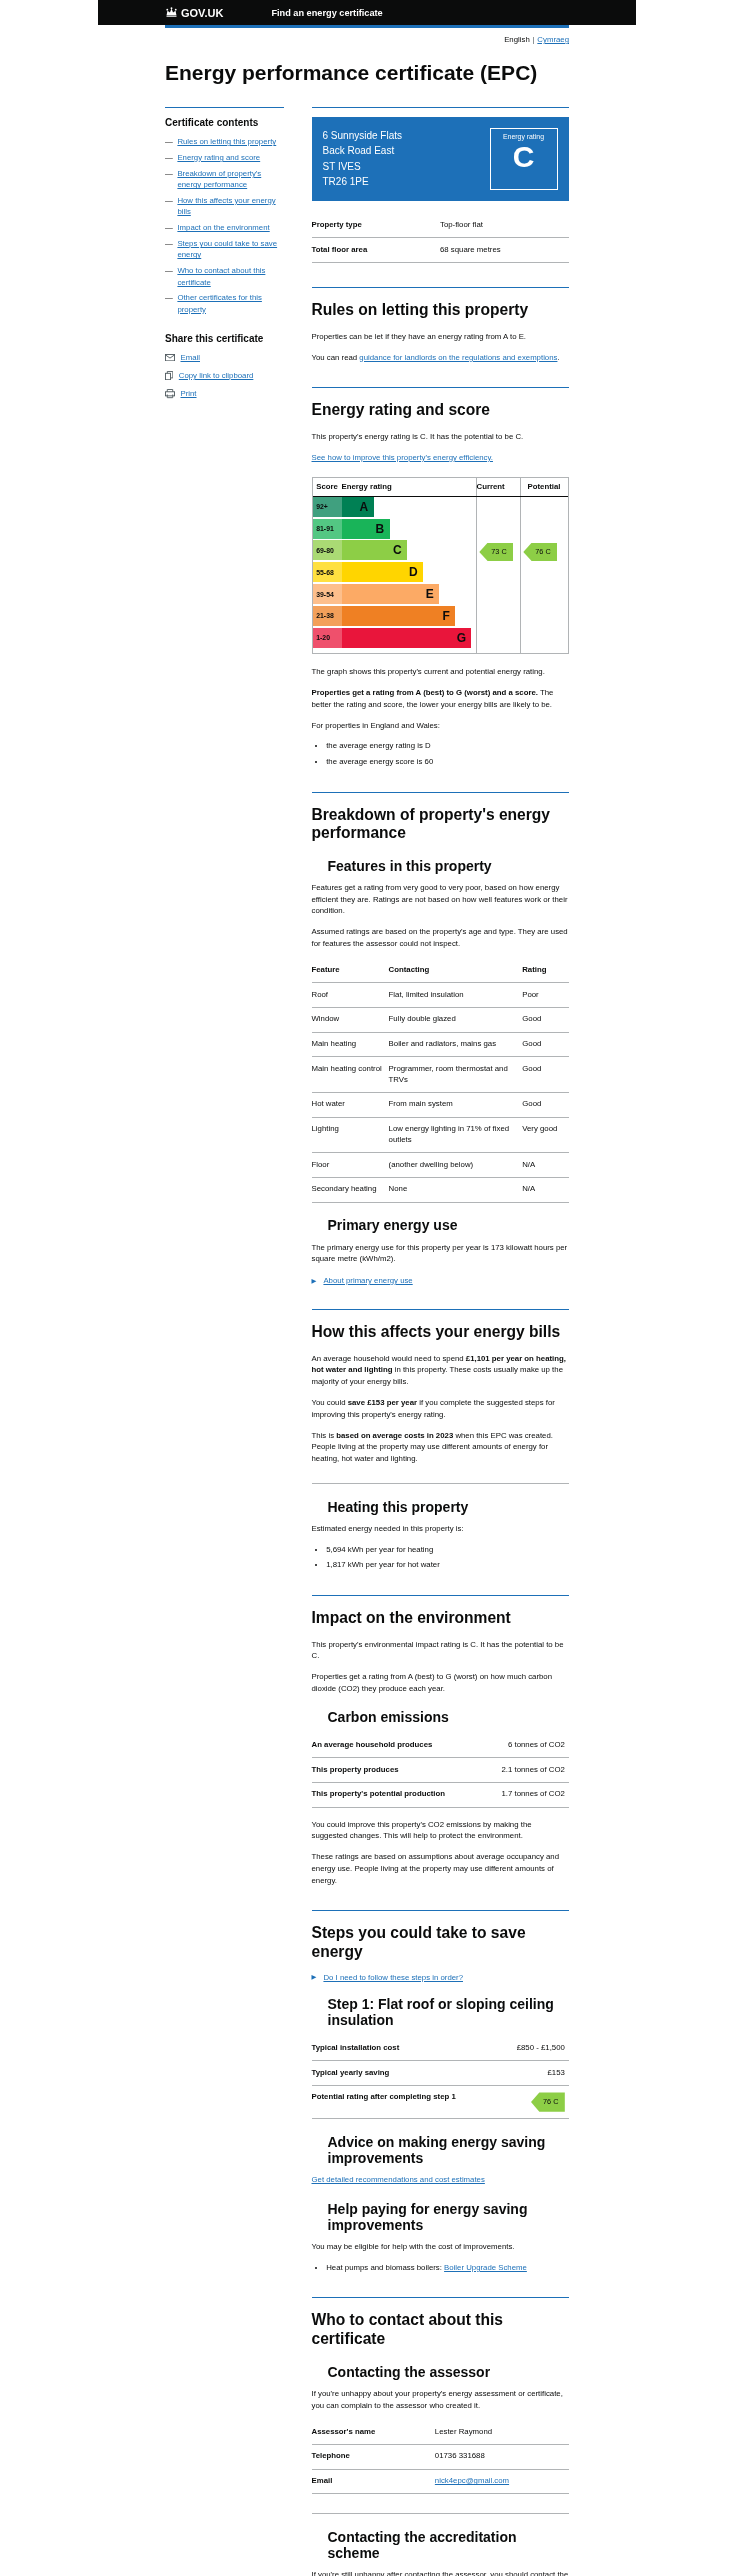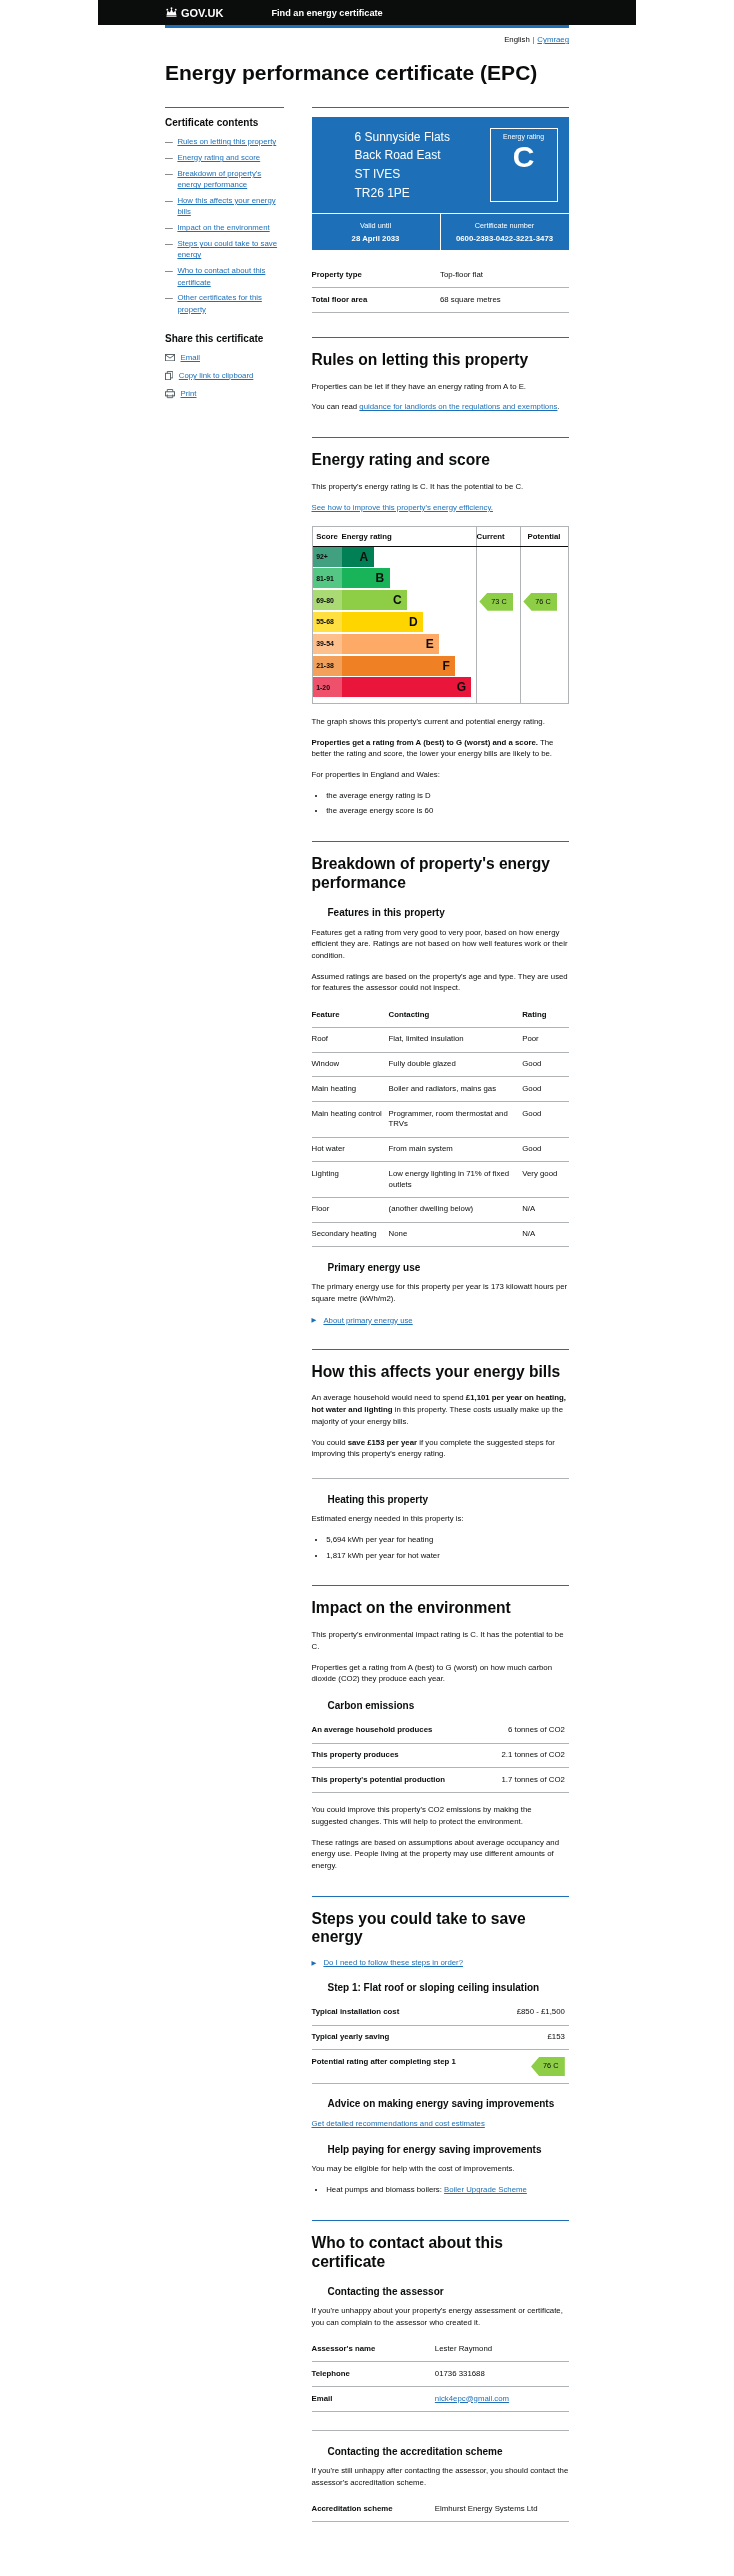--- a/index.html
+++ b/index.html
@@ -28,26 +28,26 @@
   .contents-list { list-style:none; margin:0 0 18.4px; padding:0; }
   .contents-list li { display:flex; gap:4.6px; margin-bottom:4.6px; line-height:1.45; }
   .dash { color:#0b0c0c; }
   .share-list { list-style:none; margin:0; padding:0; }
   .share-list li { display:flex; gap:5.5px; align-items:center; margin-bottom:9.2px; }
   .share-icon svg { display:block; }
 
   .section { border-top:1.8px solid #1d70b8; margin-top:24px; padding-top:13px; }
   .section.first { margin-top:0; padding-top:9.2px; }
   h2.section-title { font-size:15.6px; font-weight:bold; margin:0 0 11px; line-height:1.2; }
-  h3.sub-title { font-size:10px; font-weight:bold; margin:14.7px 0 8.3px;padding-left:16px; }
+  h3.sub-title { font-size:14px; font-weight:bold; margin:14.7px 0 8.3px;padding-left:16px; }
 
   
   .epc-box { background:#1d70b8; color:#fff; }
   .epc-box-top { display:flex; justify-content:space-between; padding:11px; }
-  .address { font-style:normal; line-height:1.55; font-size:12px;margin-left:32px; }
+  .address { font-style:normal; line-height:1.55; font-size:10px; }
   .rating-box { border:0.9px solid #fff; width:68px; min-height:59px; text-align:center; padding:4.6px 1.8px; }
   .rating-box-label { font-size:6.9px; display:block; }
   .rating-box-letter { font-size:30px; font-weight:bold; line-height:1.1; display:block; }
   .epc-box-bottom { display:flex; border-top:0.9px solid #fff; text-align:center; }
   .epc-cell { flex:1; padding:7.3px 3.7px; }
   .epc-cell + .epc-cell { border-left:0.9px solid #fff; }
   .epc-cell-label { display:block; font-size:7.3px; margin-bottom:3.7px; }
   .epc-cell-value { display:block; font-size:7.8px; font-weight:bold; }
 
   table { width:100%; border-collapse:collapse; font-size:7.8px; }
@@ -196,30 +196,20 @@
               <div>6 Sunnyside Flats</div>
               <div>Back Road East</div>
               <div>ST IVES</div>
               <div>TR26 1PE</div>
             </address>
             <div class="rating-box">
               <span class="rating-box-label">Energy rating</span>
               <span class="rating-box-letter">C</span>
             </div>
           </div>
-          <div class="epc-box-bottom">
-            <div class="epc-cell">
-              <span class="epc-cell-label">Valid until</span>
-              <span class="epc-cell-value">28 April 2033</span>
-            </div>
-            <div class="epc-cell">
-              <span class="epc-cell-label">Certificate number</span>
-              <span class="epc-cell-value">0600-2383-0422-3221-3473</span>
-            </div>
-          </div>
         </div>
         <table class="kv-table">
           <tbody>
               <tr>
             <td class="kv-label">Property type</td>
             <td>Top-floor flat</td>
           </tr>
           <tr>
             <td class="kv-label">Total floor area</td>
             <td>68 square metres</td>
@@ -382,20 +372,21 @@
         <div class="details-row">
           <span class="details-arrow">▶</span>
           <a>About primary energy use</a>
         </div>
       </section>
 
       <section class="section">
         <h2 class="section-title">How this affects your energy bills</h2>
         <p><span>An average household would need to spend </span><strong>£1,101 per year on heating, hot water and lighting</strong><span> in this property. These costs usually make up the majority of your energy bills.</span></p>
         <p><span>You could </span><strong>save £153 per year</strong><span> if you complete the suggested steps for improving this property's energy rating.</span></p>
+        <p><span>This is </span><strong>based on average costs in 2023</strong><span> when this EPC was created. People living at the property may use different amounts of energy for heating, hot water and lighting.</span></p>
         <hr class="subsection-break">
         <h3 class="sub-title">Heating this property</h3>
         <p>Estimated energy needed in this property is:</p>
         <ul class="bullets">
           <li>5,694 kWh per year for heating</li>
           <li>1,817 kWh per year for hot water</li>
         </ul>
       </section>
 
       <section class="section">

